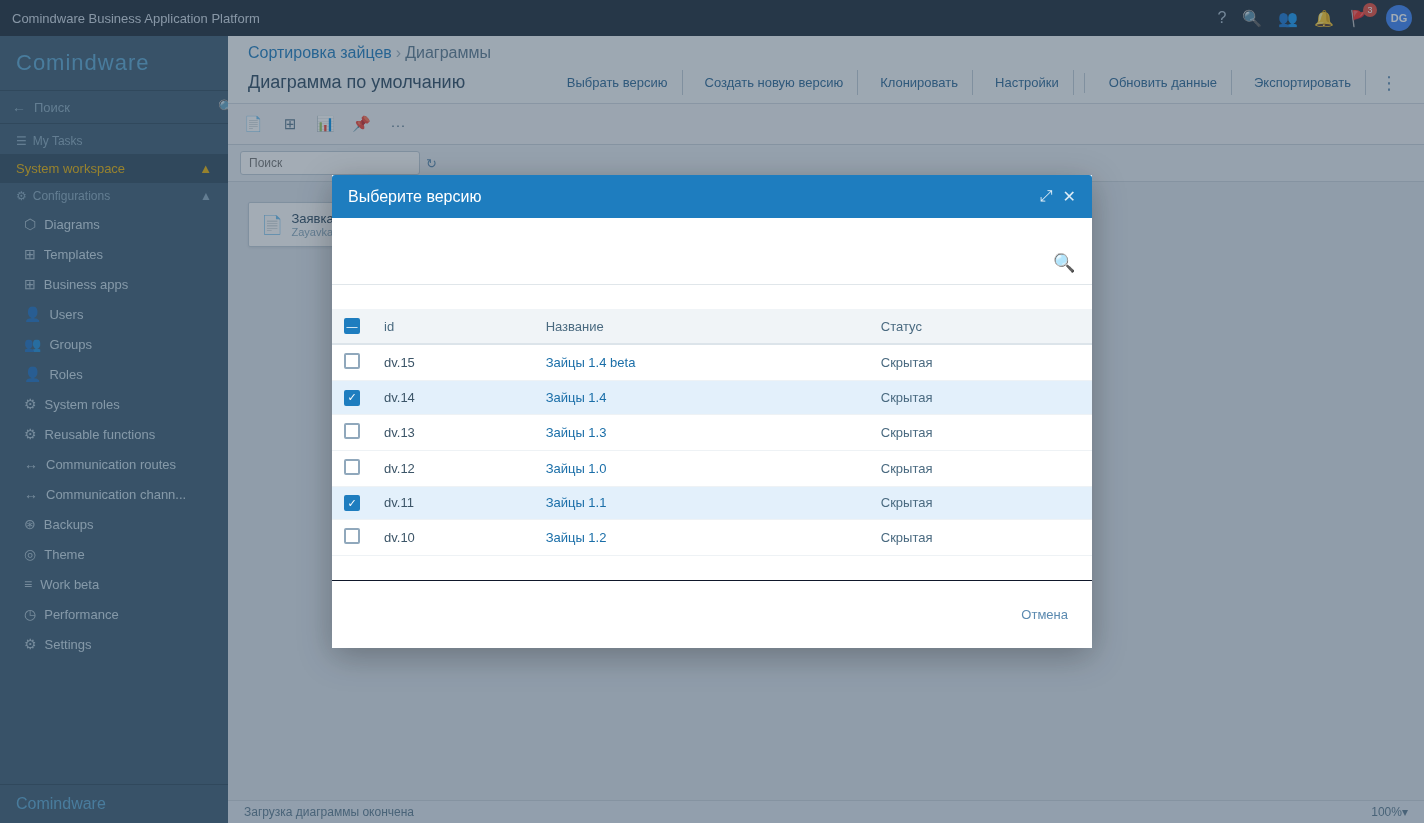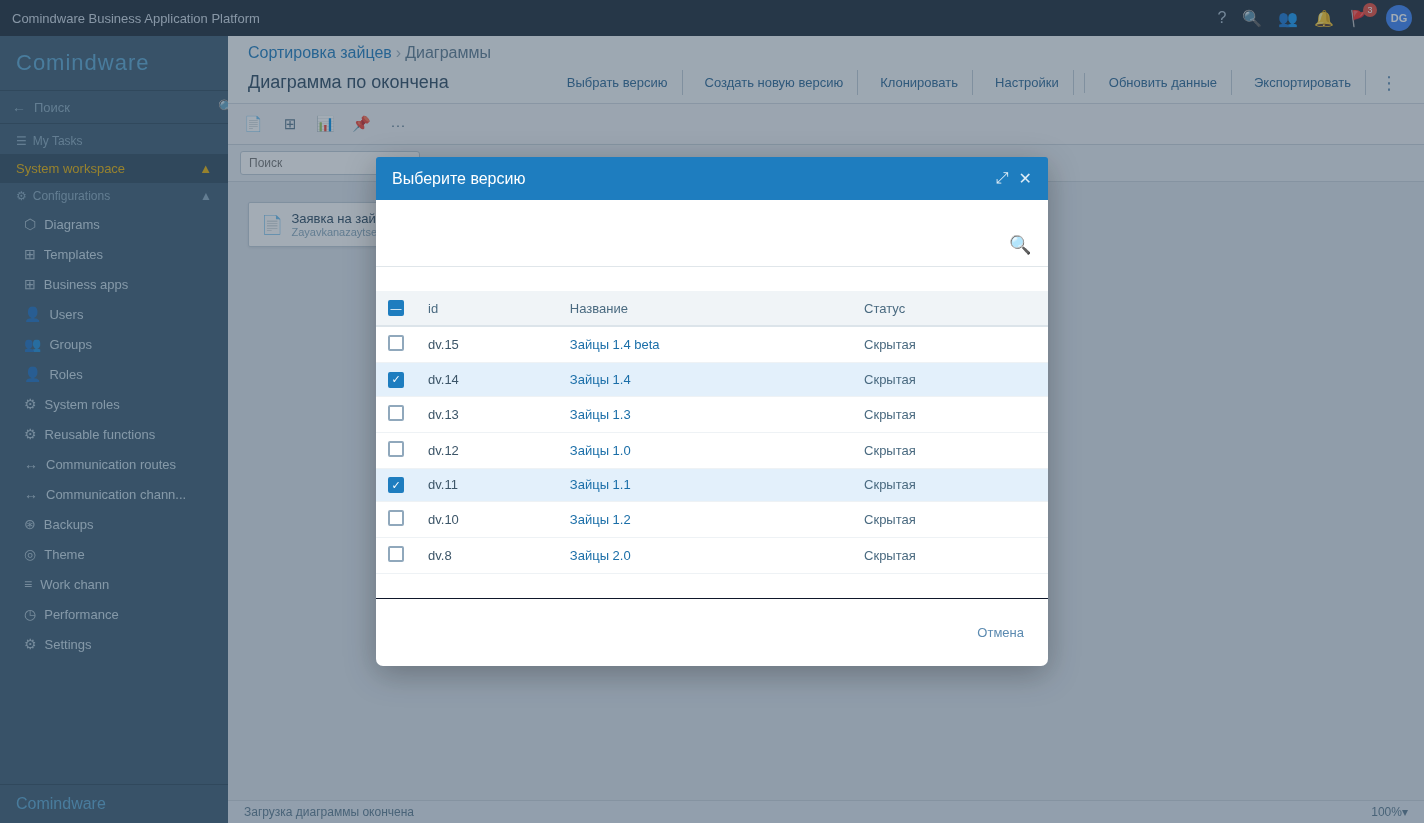--- a/index.html
+++ b/index.html
@@ -166,22 +166,22 @@
 
     
     .overlay {
       position: fixed; inset: 0;
       background: rgba(50,70,90,0.45);
       display: flex; align-items: center; justify-content: center;
       z-index: 1000;
     }
     .dialog {
       background: white;
-      width: 672px; max-height: 560px;
-      border-radius: 7px;
+      width: 760px; max-height: 560px;
+      border-radius: 0;
       box-shadow: 0 8px 32px rgba(0,0,0,0.28);
       display: flex; flex-direction: column; gap: 24px;
     }
     .dialog-header {
       background: #1e7dbf;
       color: white;
       padding: 12px 16px;
       display: flex; align-items: center; justify-content: space-between;
       border-radius: 3px 3px 0 0;
     }
@@ -323,21 +323,21 @@
       <div class="sidebar-item">
         <span class="sidebar-item-icon">⊛</span>
         <span>Backups</span>
       </div>
       <div class="sidebar-item">
         <span class="sidebar-item-icon">◎</span>
         <span>Theme</span>
       </div>
       <div class="sidebar-item">
         <span class="sidebar-item-icon">≡</span>
-        <span>Work chann</span>
+        <span>Work beta</span>
       </div>
       <div class="sidebar-item">
         <span class="sidebar-item-icon">◷</span>
         <span>Performance</span>
       </div>
       <div class="sidebar-item">
         <span class="sidebar-item-icon">⚙</span>
         <span>Settings</span>
       </div>
     </div>
@@ -347,21 +347,21 @@
   </div>
 
   <div class="content-area">
     <div class="content-header">
       <div class="breadcrumb">
         <span style="color:#1e7dbf;cursor:pointer">Сортировка зайцев</span>
         <span>›</span>
         <span style="color:#5b7a90">Диаграммы</span>
       </div>
       <div class="page-title-bar">
-        <span class="page-title">Диаграмма по окончена</span>
+        <span class="page-title">Диаграмма по умолчанию</span>
         <div class="page-actions">
           <button class="page-action-btn">Выбрать версию</button>
           <button class="page-action-btn">Создать новую версию</button>
           <button class="page-action-btn">Клонировать</button>
           <button class="page-action-btn">Настройки</button>
           <span style="width:1px;height:20px;background:#c0cdd8;display:inline-block;margin:0 2px"></span>
           <button class="page-action-btn">Обновить данные</button>
           <button class="page-action-btn">Экспортировать</button>
           <span class="page-action-more">⋮</span>
         </div>
@@ -451,26 +451,20 @@
               <td class="id-cell">dv.11</td>
               <td class="name-cell">Зайцы 1.1</td>
               <td class="status-cell">Скрытая</td>
             </tr>
             <tr>
               <td><div class="checkbox-cell"></div></td>
               <td class="id-cell">dv.10</td>
               <td class="name-cell">Зайцы 1.2</td>
               <td class="status-cell">Скрытая</td>
             </tr>
-            <tr>
-              <td><div class="checkbox-cell"></div></td>
-              <td class="id-cell">dv.8</td>
-              <td class="name-cell">Зайцы 2.0</td>
-              <td class="status-cell">Скрытая</td>
-            </tr>
           </tbody>
       </table>
     </div>
     <div class="dialog-footer">
       <button class="dialog-cancel-btn">Отмена</button>
     </div>
   </div>
 </div>
 
 </body></html>

